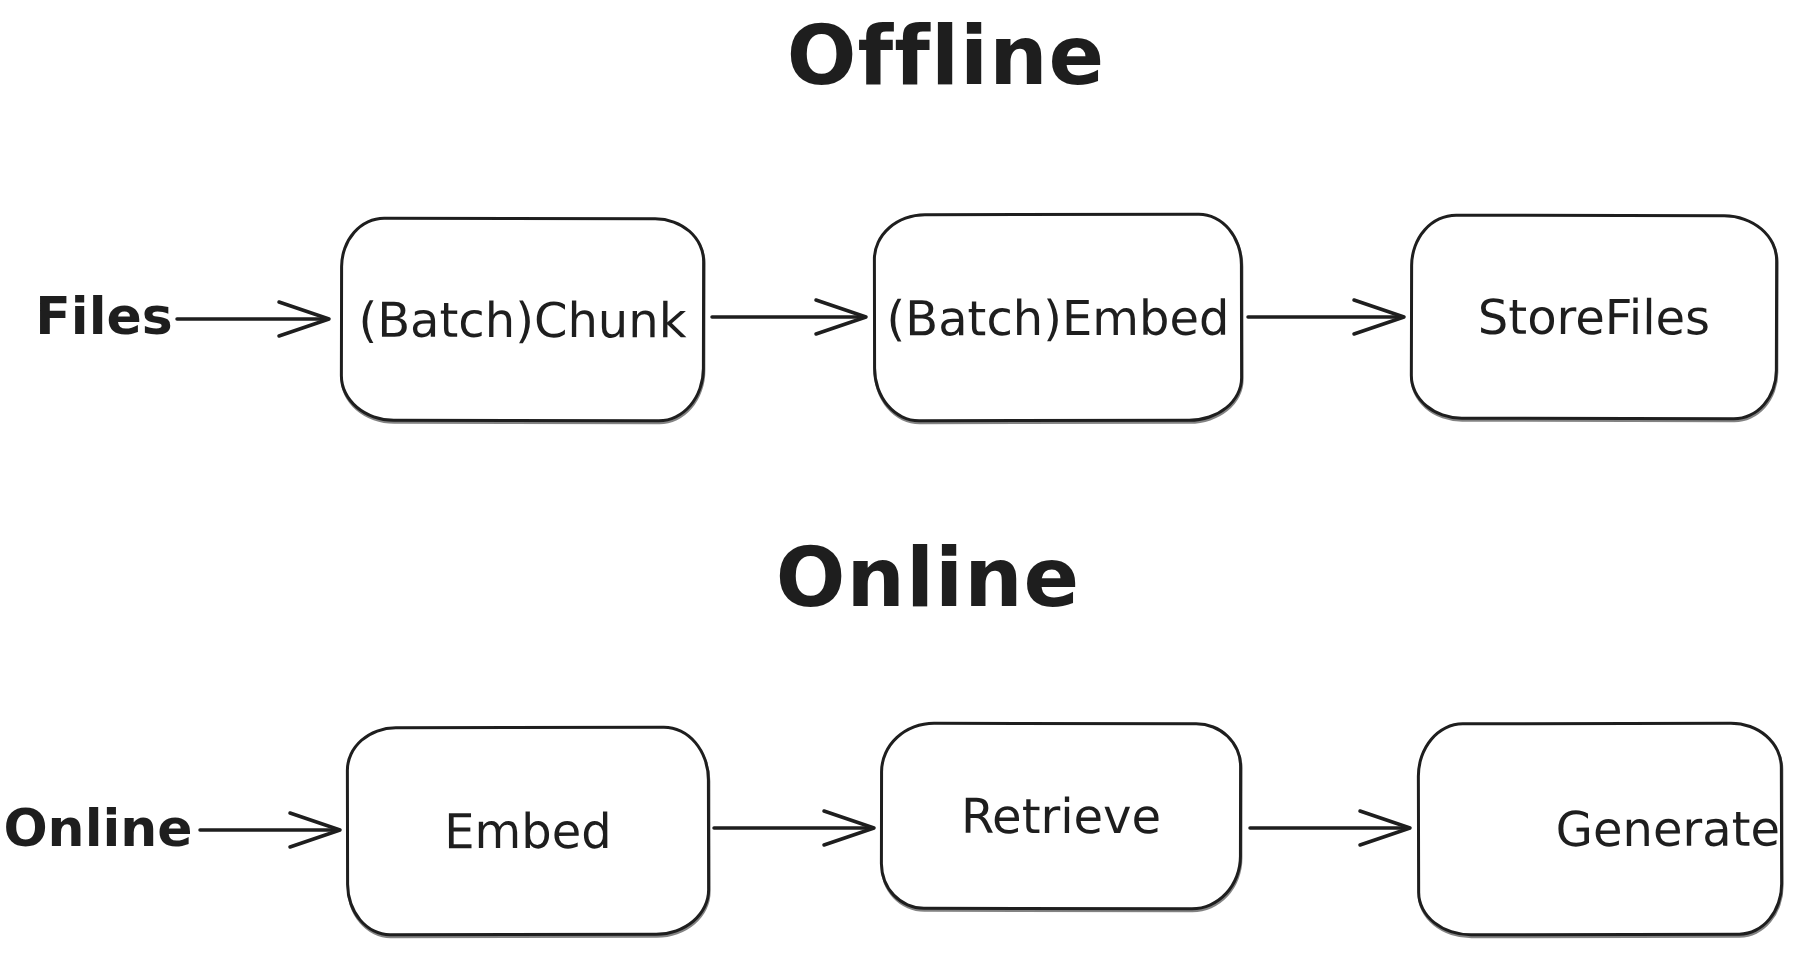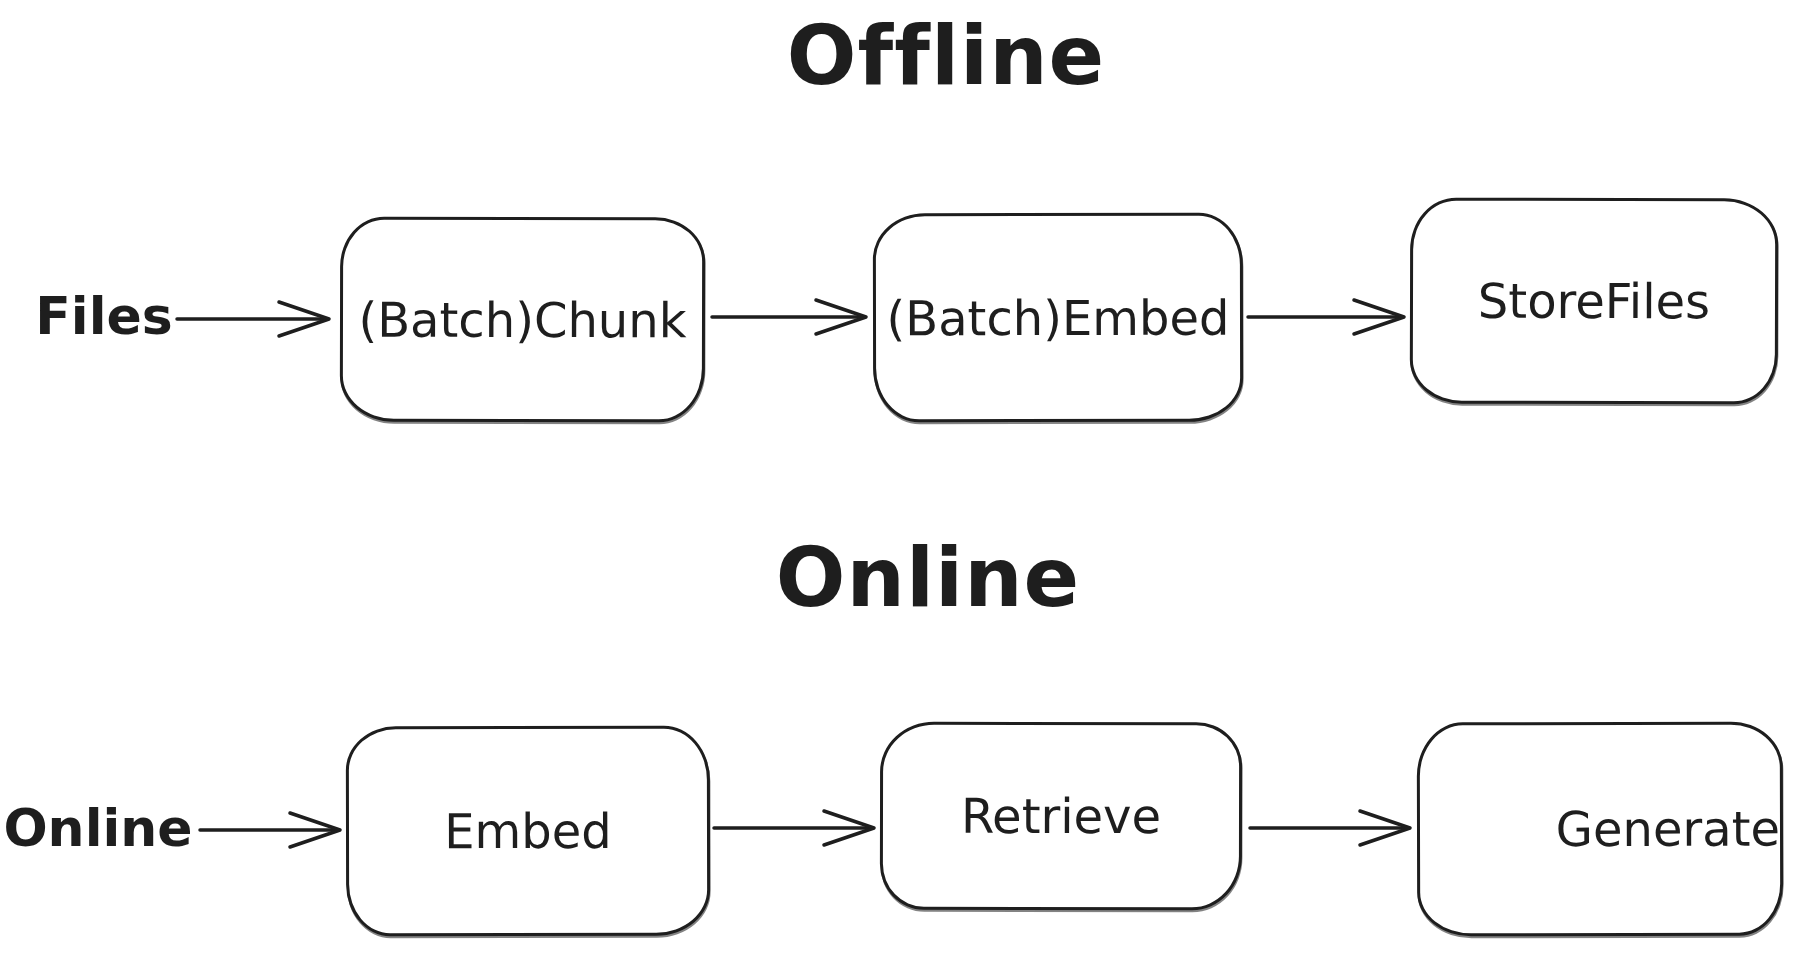--- a/index.html
+++ b/index.html
@@ -53,21 +53,21 @@
     text-align: center;
     font-size: 48px;
     line-height: 72px;
     box-shadow: 0.5px 2px 0 0 rgba(30,30,30,0.55);
   }
   .node-line:empty { display: none; }
   .n1 { left: 340px;  top: 217px; width: 365px; height: 205px;
         border-radius: 44px 50px 46px 54px / 50px 44px 54px 46px; transform: rotate(0.12deg); }
   .n2 { left: 873px;  top: 213px; width: 370px; height: 209px;
         border-radius: 52px 44px 54px 46px / 46px 52px 44px 54px; transform: rotate(-0.1deg); }
-  .n3 { left: 1410px; top: 198px; width: 368px; height: 206px;
+  .n3 { left: 1410px; top: 214px; width: 368px; height: 206px;
         border-radius: 46px 54px 44px 52px / 52px 46px 50px 44px; transform: rotate(0.15deg); }
   .n4 { left: 346px;  top: 726px; width: 364px; height: 210px;
         border-radius: 50px 46px 54px 44px / 44px 54px 46px 52px; transform: rotate(-0.12deg); }
   .n5 { left: 880px;  top: 722px; width: 362px; height: 188px;
         border-radius: 54px 46px 50px 44px / 50px 44px 54px 46px; transform: rotate(0.1deg); }
   .n6 { left: 1417px; top: 722px; width: 366px; height: 214px;
         border-radius: 46px 52px 44px 54px / 54px 46px 52px 44px; transform: rotate(-0.15deg); justify-content: flex-end; }
 
   
   .arrow { position: absolute; overflow: visible; }

